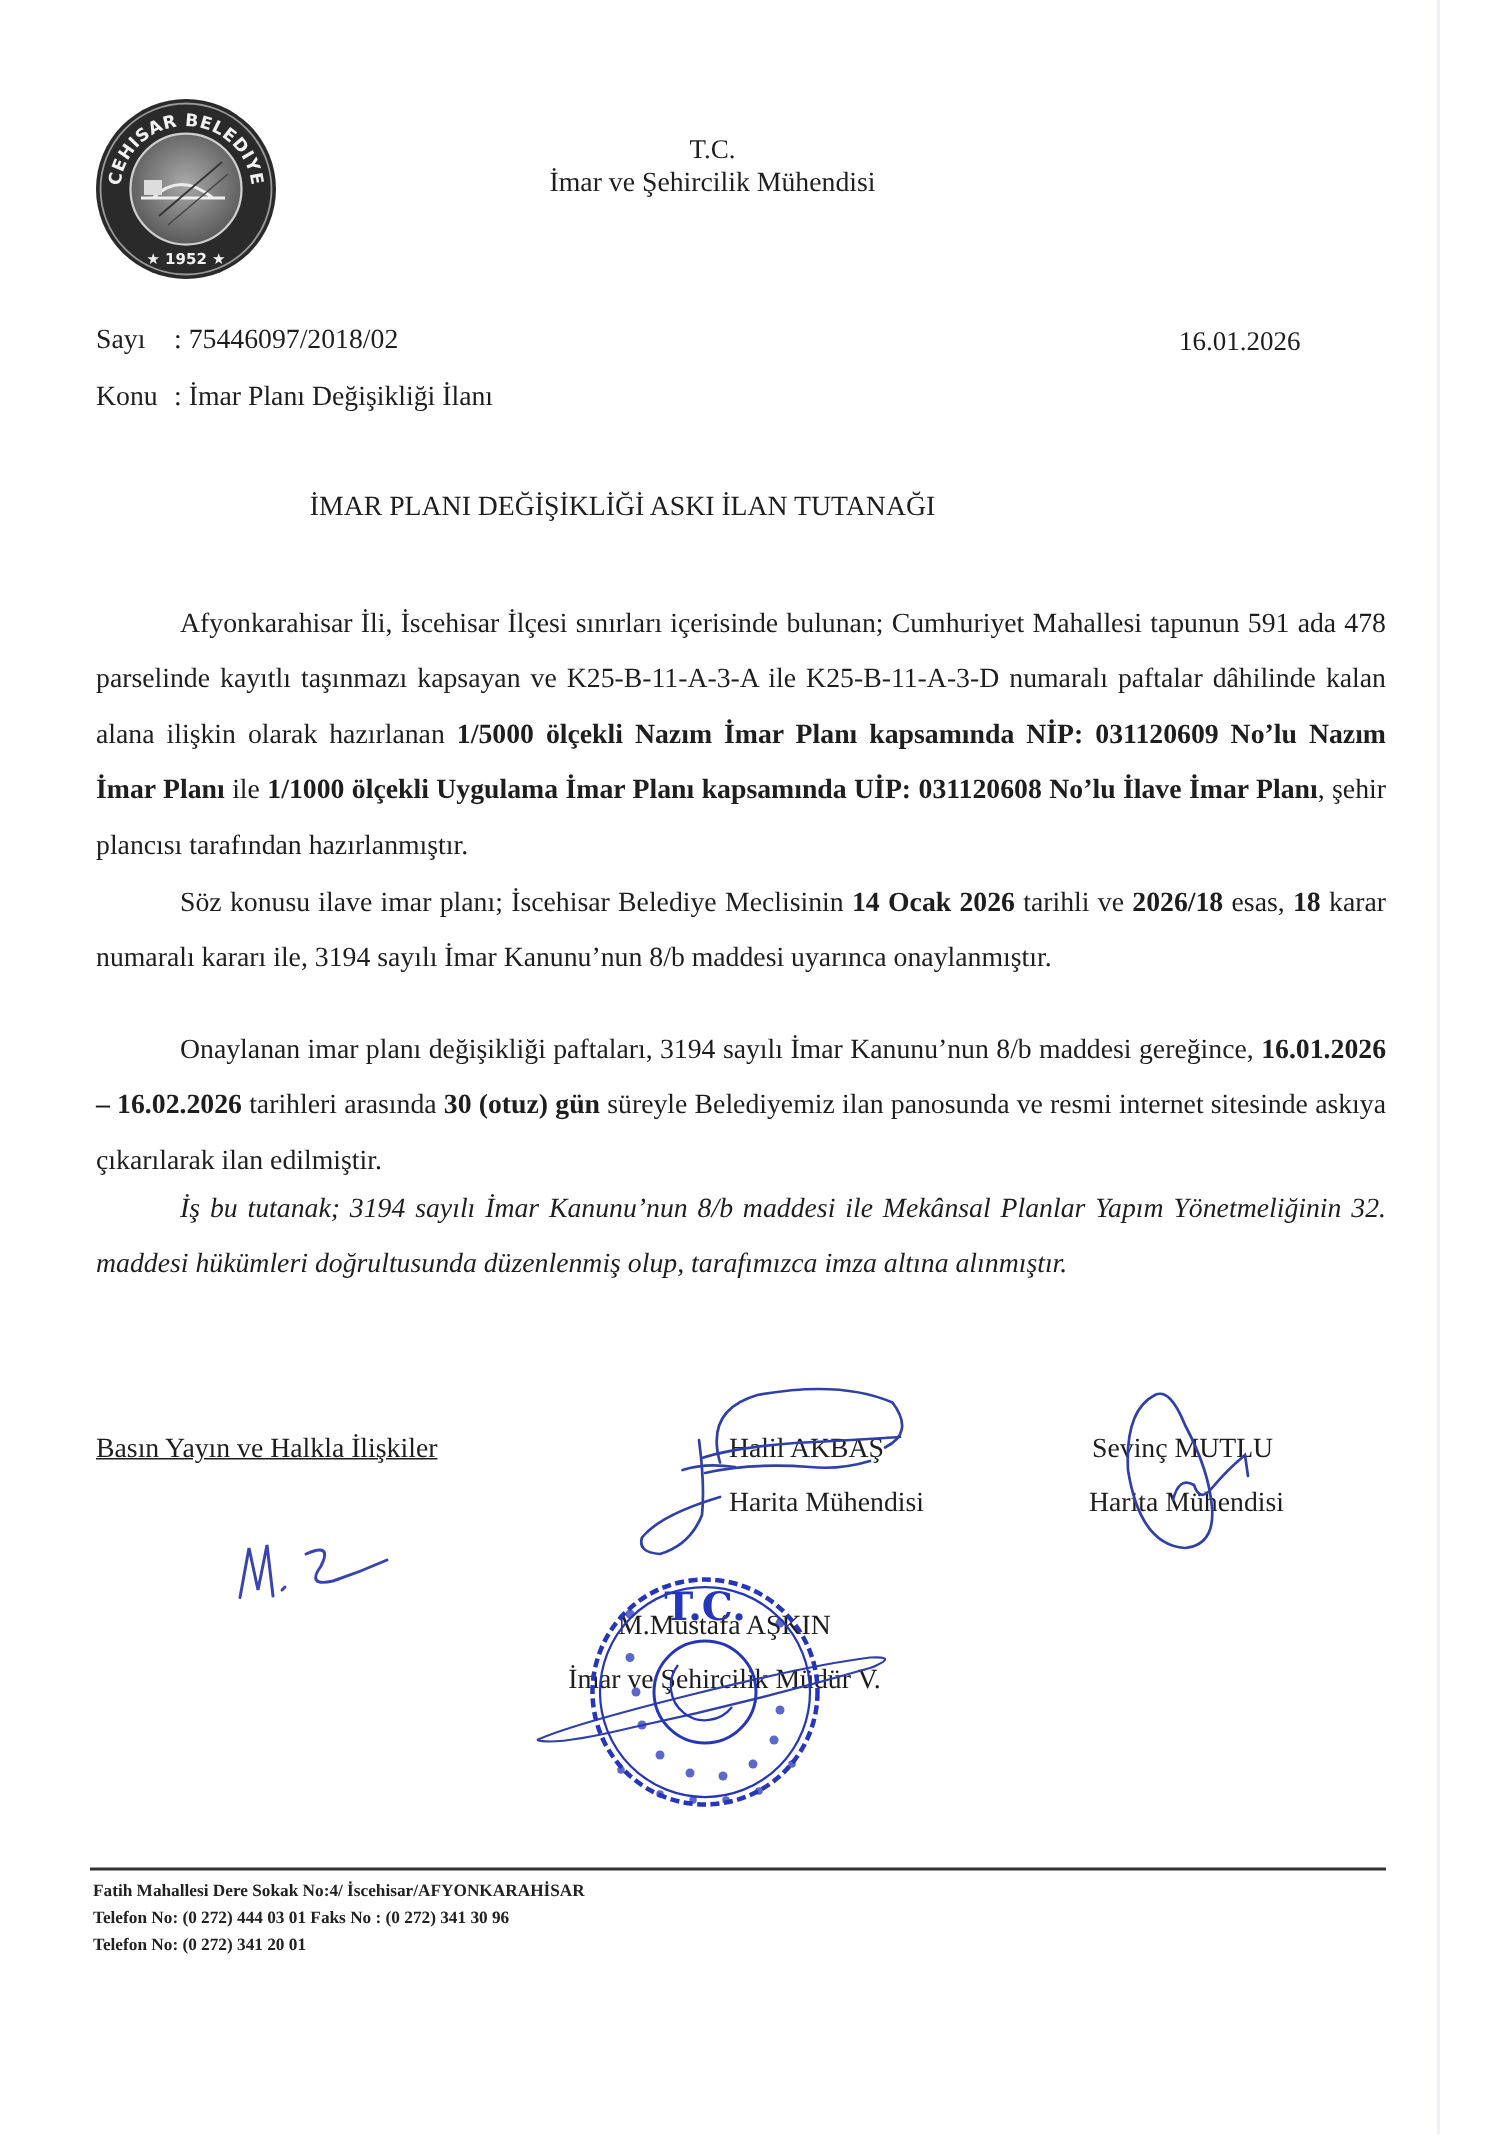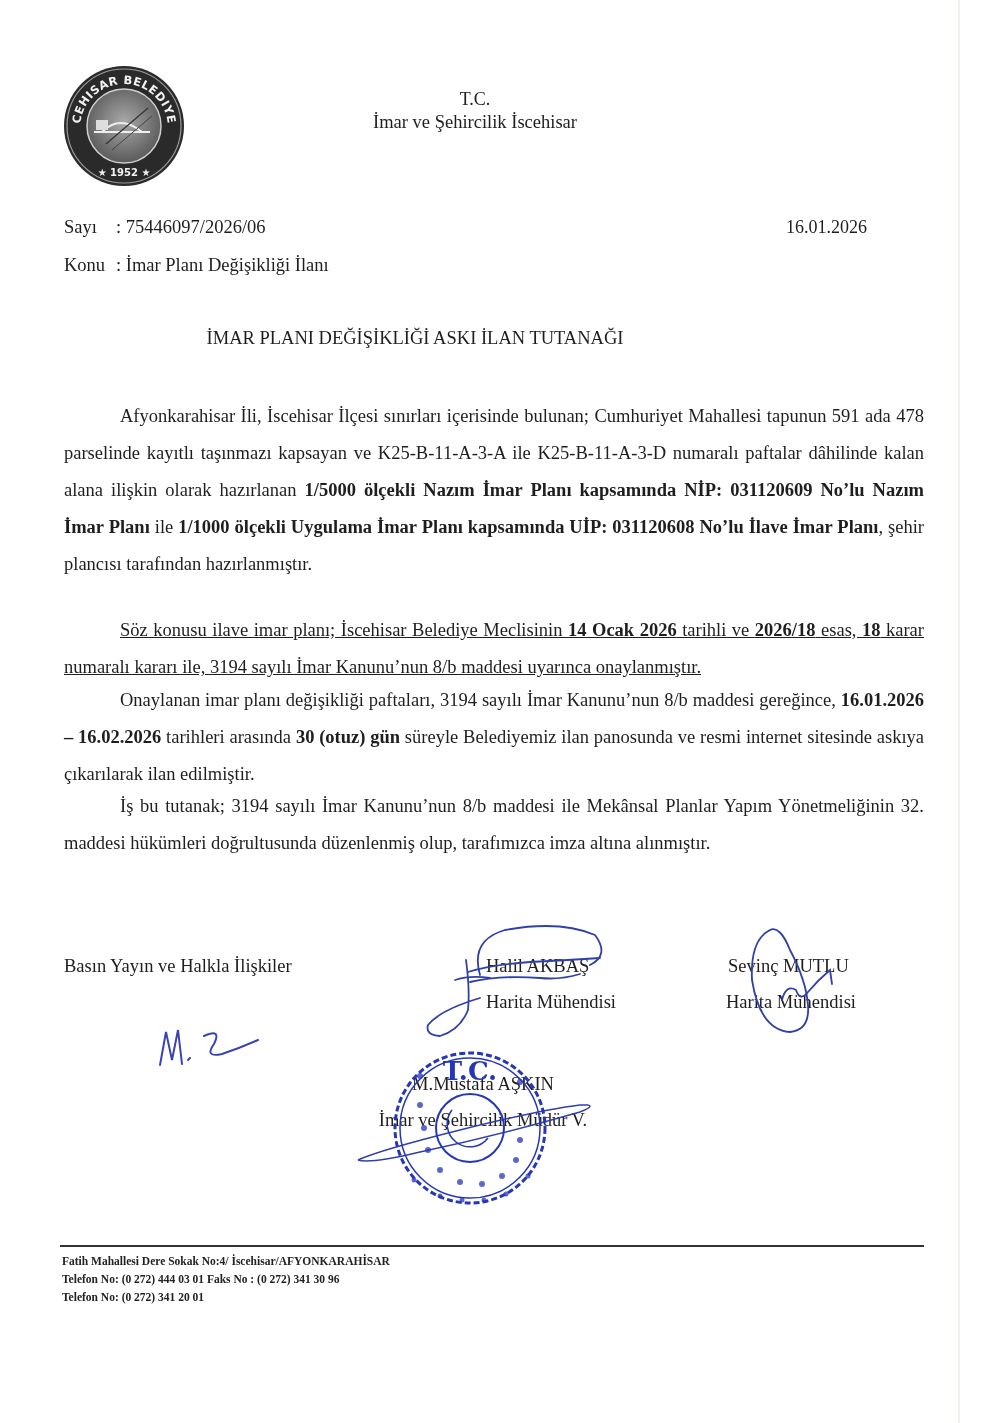--- a/index.html
+++ b/index.html
@@ -22,28 +22,28 @@
   .sayi { left: 64px; top: 217px; }
   .konu { left: 64px; top: 255px; }
   .meta-label { display: inline-block; width: 52px; }
   .date { position: absolute; left: 786px; top: 217px; font-size: 18px; }
 
   .doc-title { position: absolute; left: 0; width: 830px; top: 328px; text-align: center; font-size: 18.5px; letter-spacing: 0; }
 
   .body { position: absolute; left: 64px; width: 860px; font-size: 18.5px; line-height: 37px; text-align: justify; }
   .body p { margin: 0; text-indent: 56px; }
   .p1 { top: 398px; }
-  .p2 { top: 612px; text-decoration: underline; }
+  .p2 { top: 584px; }
   .p3 { top: 682px; }
-  .p4 { top: 788px; }
+  .p4 { top: 788px; font-style: italic; }
   b { font-weight: bold; }
 
   .sig { position: absolute; font-size: 18.5px; line-height: 36px; }
   .sig1 { left: 96px; top: 948px; }
-  .sig1 .title { margin-left: -32px; }
+  .sig1 .title { margin-left: -32px; text-decoration: underline; }
   .sig2 { left: 486px; top: 948px; text-align: left; }
   .sig3 { left: 728px; top: 948px; }
   .sig3 .name { margin-left: 0; }
   .sig3 .title { margin-left: -2px; }
   .sig4 { left: 368px; top: 1066px; text-align: center; width: 230px; line-height: 36px; }
 
   .ink { position: absolute; pointer-events: none; }
 
   .footer-rule { position: absolute; left: 60px; top: 1245px; width: 864px; height: 1.5px; background: #333; }
   .footer { position: absolute; left: 62px; top: 1252px; font-size: 11.5px; line-height: 18px; color: #222; font-weight: bold; }
@@ -70,25 +70,25 @@
     <line x1="46" y1="80" x2="88" y2="44" stroke="#333" stroke-width="1.2"></line>
     <line x1="52" y1="86" x2="92" y2="52" stroke="#444" stroke-width="1"></line>
     <text font-family="DejaVu Sans, sans-serif" font-size="11.5" font-weight="bold" fill="#f2f2f2" letter-spacing="0.5">
       <textPath href="#ringTop" startOffset="50%" text-anchor="middle">ISCEHISAR BELEDIYESI</textPath>
     </text>
     <text x="64" y="112" text-anchor="middle" font-family="DejaVu Sans, sans-serif" font-size="10" font-weight="bold" fill="#f2f2f2">★ 1952 ★</text>
   </svg>
 
   <div class="header">
     <div class="tc">T.C.</div>
-    <div>İmar ve Şehircilik İscehisar</div>
+    <div>İmar ve Şehircilik Mühendisi</div>
   </div>
 
   <div class="meta-row sayi">
-    <span class="meta-label">Sayı</span><span>: 75446097/2026/06</span>
+    <span class="meta-label">Sayı</span><span>: 75446097/2018/02</span>
   </div>
   <div class="meta-row konu">
     <span class="meta-label">Konu</span><span>: İmar Planı Değişikliği İlanı</span>
   </div>
   <div class="date">16.01.2026</div>
 
   <div class="doc-title">İMAR PLANI DEĞİŞİKLİĞİ ASKI İLAN TUTANAĞI</div>
 
   <div class="body p1">
       <p><span>Afyonkarahisar İli, İscehisar İlçesi sınırları içerisinde bulunan; Cumhuriyet Mahallesi tapunun 591 ada 478 parselinde kayıtlı taşınmazı kapsayan ve K25-B-11-A-3-A ile K25-B-11-A-3-D numaralı paftalar dâhilinde kalan alana ilişkin olarak hazırlanan </span><b>1/5000 ölçekli Nazım İmar Planı kapsamında NİP: 031120609 No’lu Nazım İmar Planı</b><span> ile </span><b>1/1000 ölçekli Uygulama İmar Planı kapsamında UİP: 031120608 No’lu İlave İmar Planı</b><span>, şehir plancısı tarafından hazırlanmıştır.</span></p>

